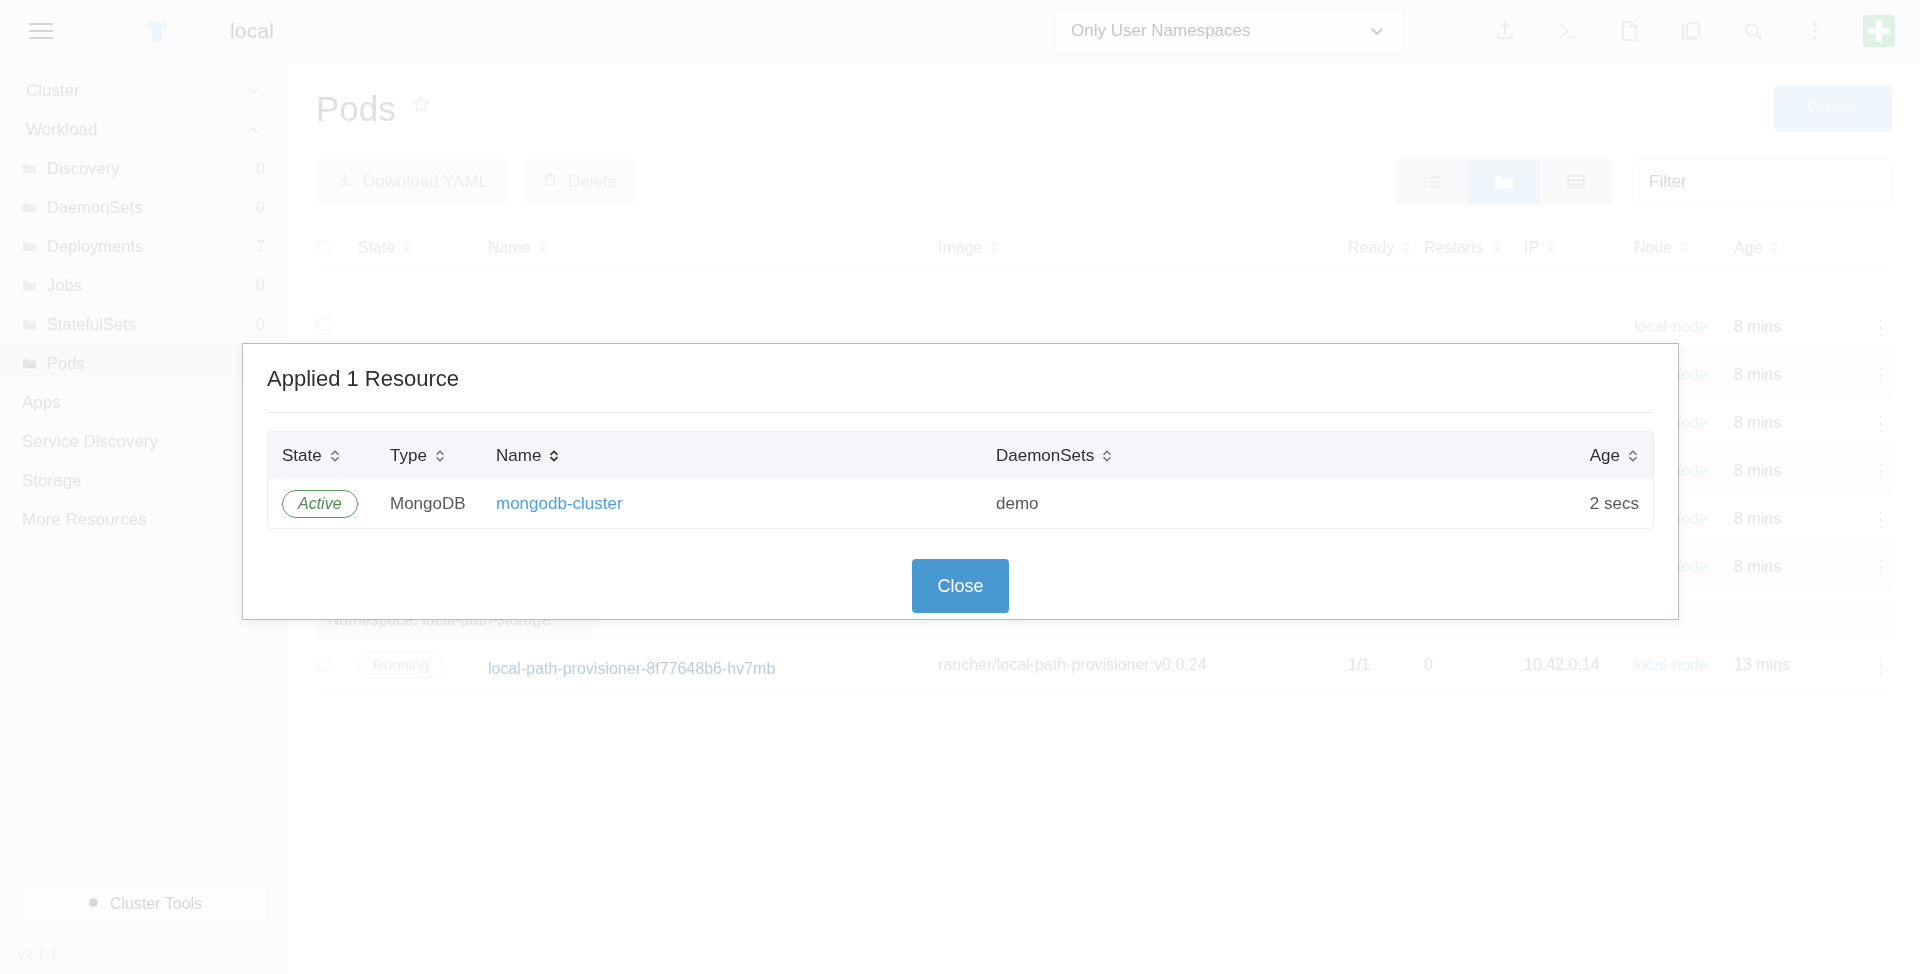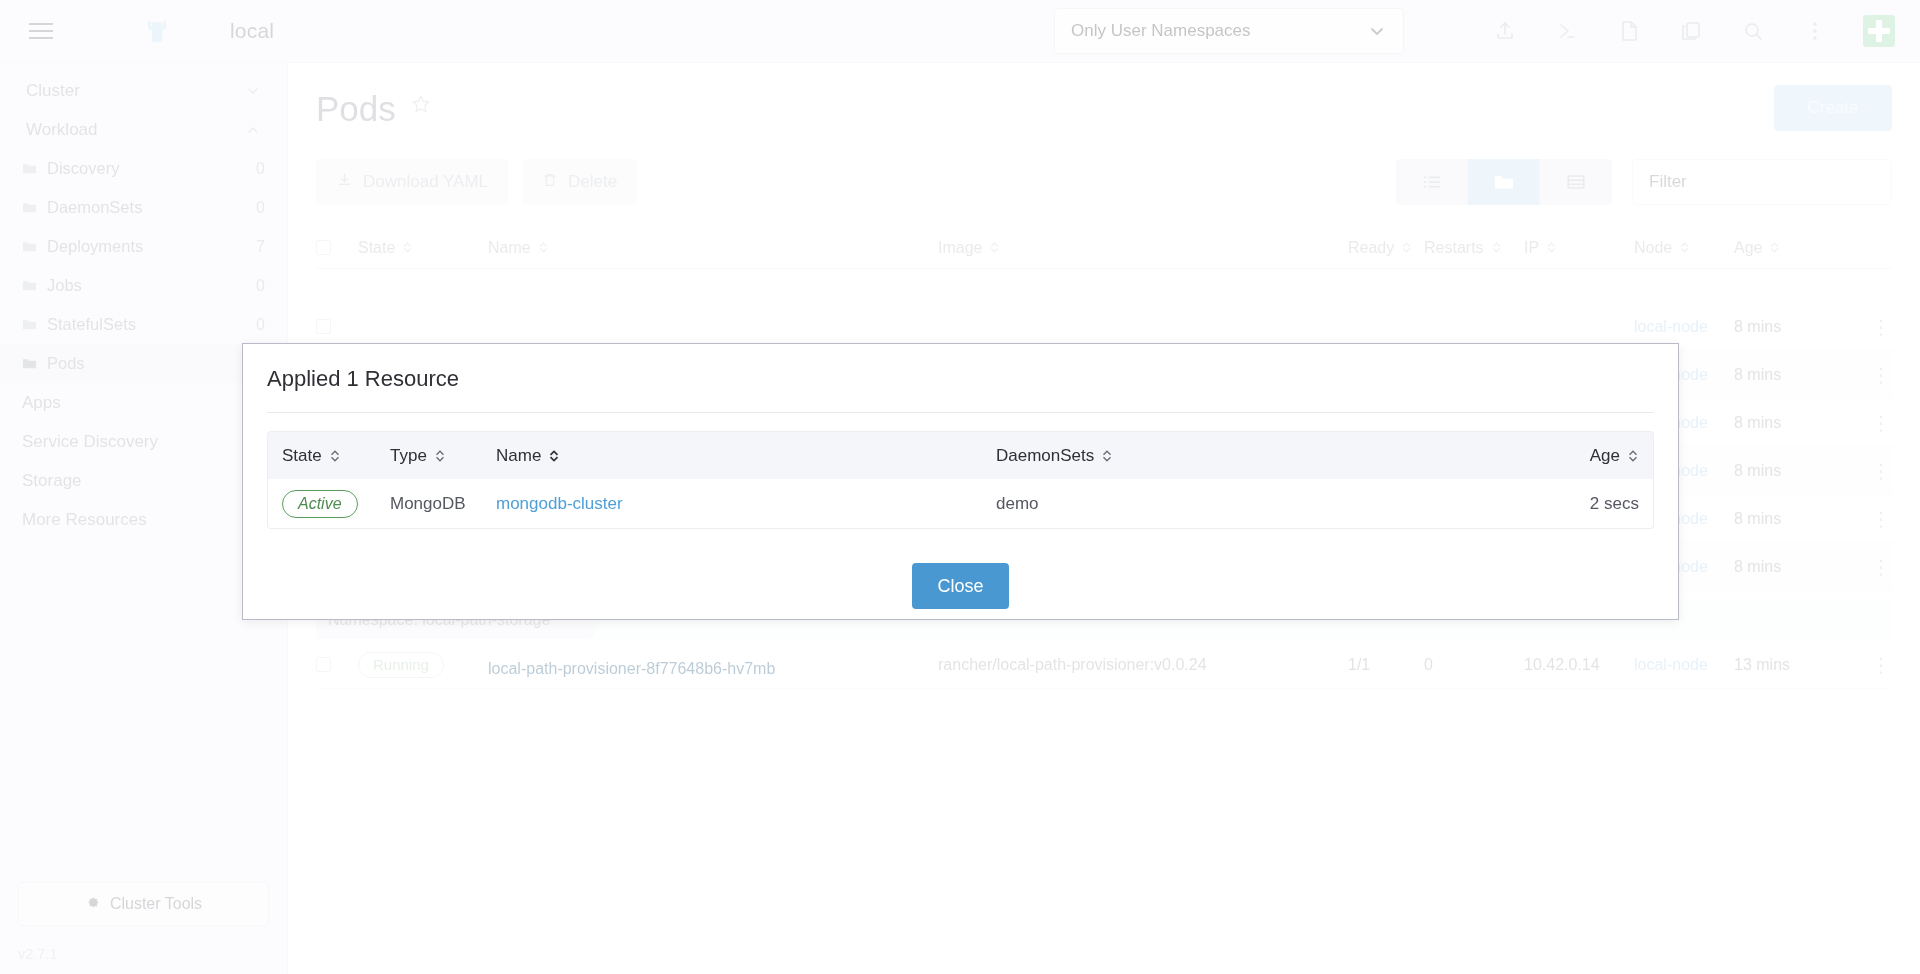--- a/index.html
+++ b/index.html
@@ -237,21 +237,21 @@
     height: 28px; padding: 0 15px;
     border: 1px solid #5c9c5c; border-radius: 15px;
     color: #4f8a4f; font-size: 16px; background: #fff; font-style: italic;
   }
   .m-link { color: #4e9fd8; cursor: pointer; }
   .modal-footer {
     flex: 1; display: flex; align-items: center; justify-content: center;
   }
   .btn-close {
     background: #4a98d1; color: #fff; border: none; border-radius: 4px;
-    width: 97px; height: 46px; font-size: 18px; cursor: pointer; margin-top: 24px;
+    width: 97px; height: 54px; font-size: 18px; cursor: pointer; margin-top: 24px;
   }
 </style>
 </head>
 <body>
 
 <div id="app">
 
   <div class="header">
     <div class="hamburger">
       <span></span>

